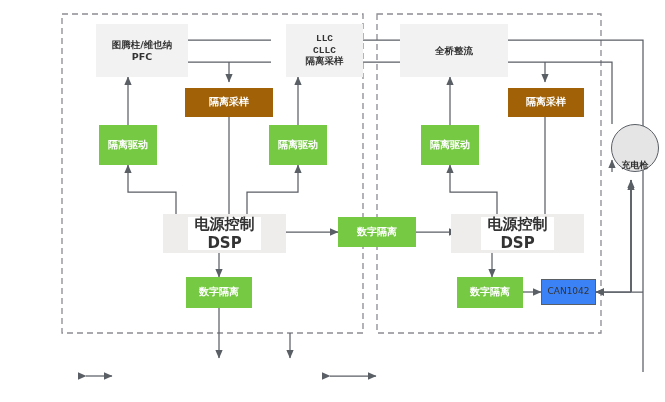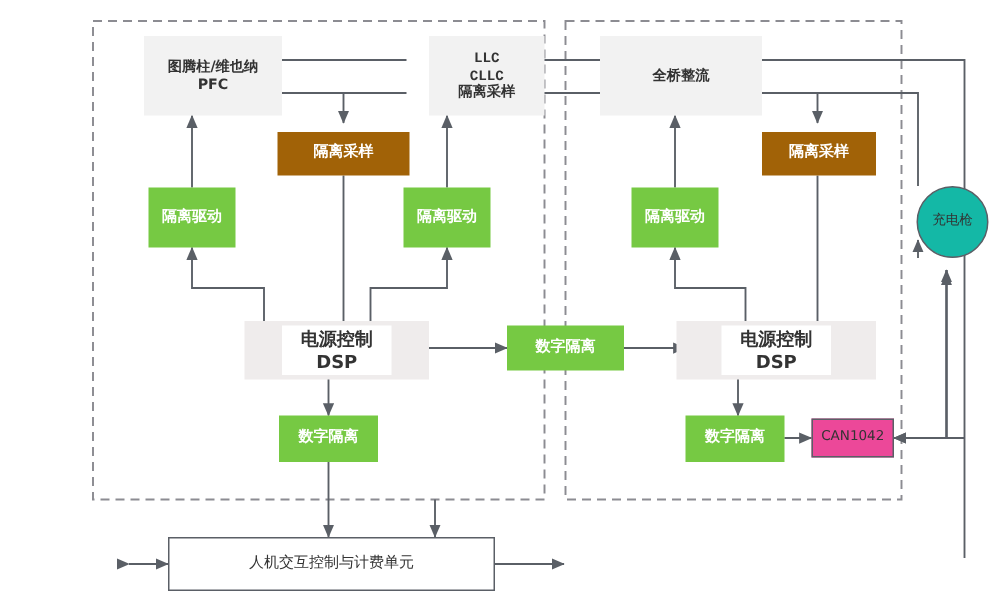--- a/index.html
+++ b/index.html
@@ -5,26 +5,26 @@
   html,body{margin:0;padding:0;background:#ffffff;}
   body{width:665px;height:402px;overflow:hidden;
        font-family:"DejaVu Sans","Liberation Sans",sans-serif;}
   #diagram{position:relative;width:544px;height:402px;background:#fff;}
   svg{position:absolute;left:0;top:0;width:665px;height:402px;}
   .blk{position:absolute;box-sizing:border-box;display:flex;align-items:center;
        justify-content:center;text-align:center;line-height:1.25;}
   .blk span{display:block;width:100%;}
   .grey{background:#f2f2f2;color:#333;font-size:9.5px;font-weight:bold;}
   .greyin{background:#efecec;}
-  .inner{background:#ffffff;color:#333;font-size:12px;font-weight:bold;}
+  .inner{background:#ffffff;color:#333;font-size:15px;font-weight:bold;}
   .green{background:#76c943;color:#ffffff;font-size:10px;font-weight:bold;justify-content:flex-end;}
   .red{background:#a16207;color:#ffffff;font-size:10px;font-weight:bold;}
-  .white{background:#ec4899;color:#333;font-size:9px;border:1px solid #5a5f66;}
-  .circle{background:#14b8a6;color:#333;font-size:9px;font-weight:normal;
-          border:1.3px solid #5a5f66;border-radius:50%;}
+  .white{background:#3b82f6;color:#333;font-size:9px;border:1px solid #5a5f66;}
+  .circle{background:#e5e5e5;color:#333;font-size:9px;font-weight:bold;
+          border:1.3px solid #5a5f66;border-radius:50%;align-items:flex-end;}
   .hmi{background:#ffffff;color:#333;font-size:10px;border:1px solid #5a5f66;}
 </style>
 </head>
 <body>
 
 <div id="diagram">
 
   <svg viewBox="0 0 665 402">
     <defs>
       <marker id="ah" markerWidth="8" markerHeight="8" refX="6.6" refY="3" orient="auto">
@@ -171,18 +171,15 @@
 
   <div class="blk white" style="left:541px;top:279px;width:55px;height:26px;">
     <span>CAN1042</span>
   </div>
 
   <div class="blk circle" style="left:611px;top:124px;width:48px;height:48px;">
     <span>充电枪</span>
   </div>
 
 
-  <div class="blk hmi" style="left:112px;top:358px;width:218px;height:36px;">
-    <span>人机交互控制与计费单元</span>
-  </div>
 
 
 </div>
 
 </body></html>

